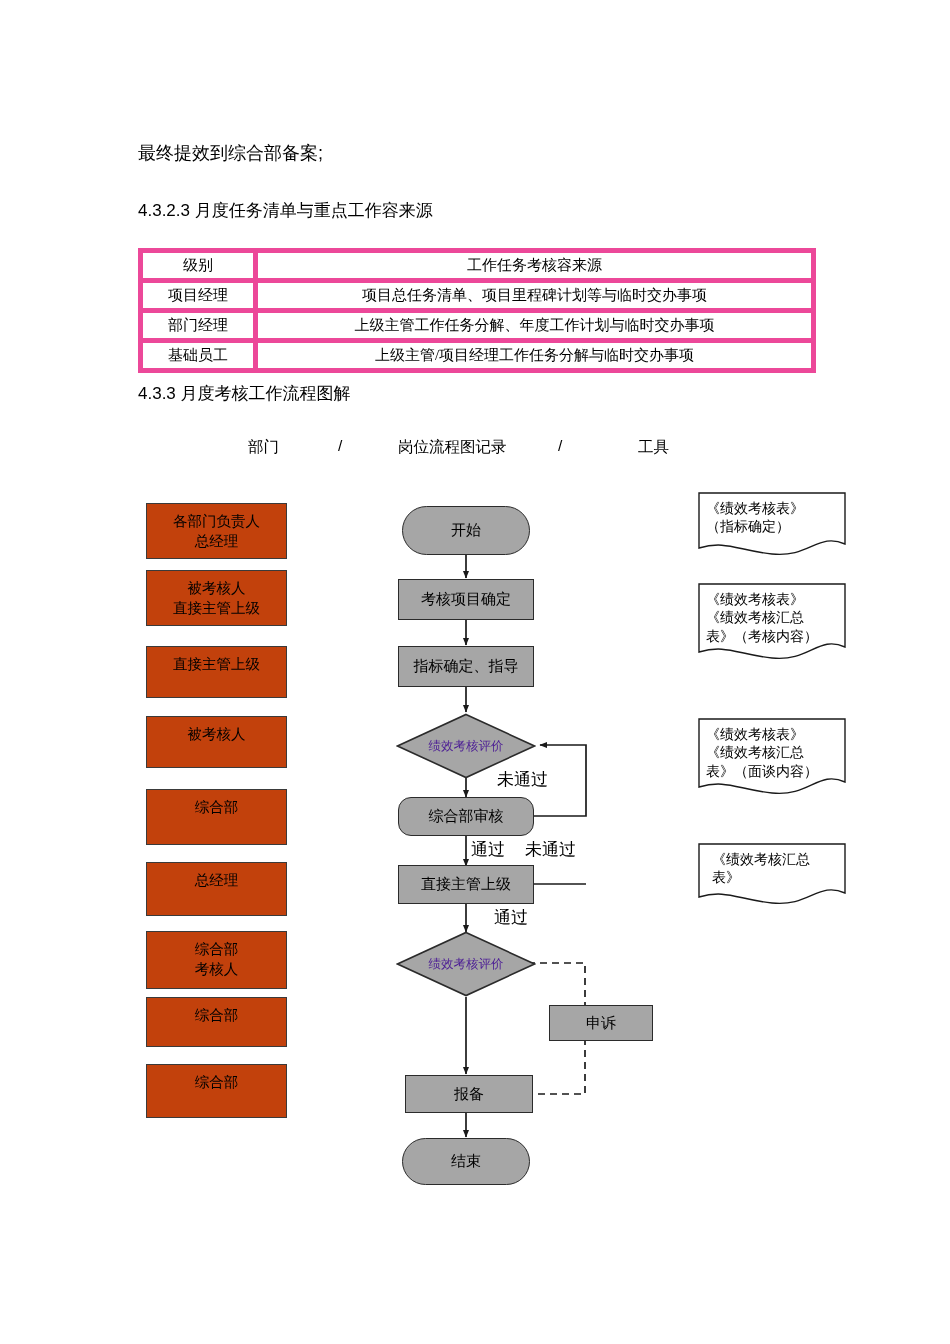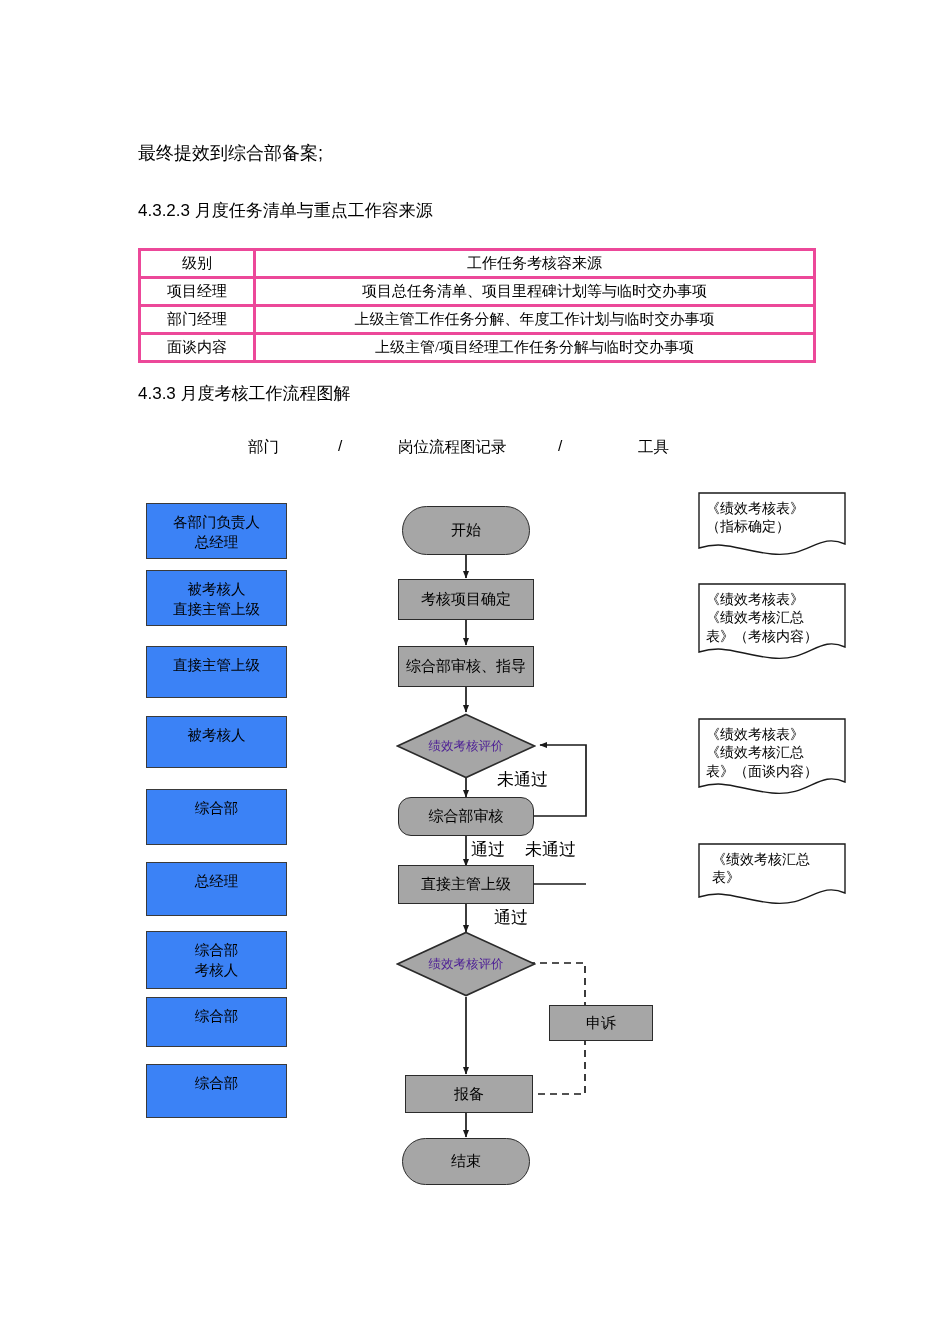--- a/index.html
+++ b/index.html
@@ -39,21 +39,21 @@
   
   .tbl {
     position: absolute;
     left: 138px;
     top: 248px;
     width: 678px;
     border-collapse: collapse;
     table-layout: fixed;
   }
   .tbl td {
-    border: 3px solid #ec4899;
+    border: 5px solid #ec4899;
     text-align: center;
     vertical-align: middle;
     font-family: "Liberation Serif", "DejaVu Serif", serif;
     font-size: 15px;
     height: 25px;
     padding: 0 2px;
     white-space: nowrap;
   }
   .tbl col.c1 { width: 115px; }
 
@@ -84,22 +84,22 @@
     width: 950px;
     height: 1344px;
     pointer-events: none;
   }
 
   
   .role-box {
     position: absolute;
     box-sizing: border-box;
     border: 1.6px solid #3a3a3a;
-    background: #3b82f6;
-    font-family: Liberation Sans, sans-serif;
+    background: #c2410c;
+    font-family: Liberation Mono, monospace;
     font-size: 14.5px;
     line-height: 1.35;
     text-align: center;
     padding-top: 9px;
     white-space: pre-line;
   }
 
   
   .node {
     position: absolute;
@@ -194,21 +194,21 @@
       </tr>
       <tr>
         <td>项目经理</td>
         <td>项目总任务清单、项目里程碑计划等与临时交办事项</td>
       </tr>
       <tr>
         <td>部门经理</td>
         <td>上级主管工作任务分解、年度工作计划与临时交办事项</td>
       </tr>
       <tr>
-        <td>面谈内容</td>
+        <td>基础员工</td>
         <td>上级主管/项目经理工作任务分解与临时交办事项</td>
       </tr>
     </tbody>
   </table>
 
   <div class="heading" style="left:138px; top:381px;">4.3.3 月度考核工作流程图解</div>
 
   <div class="flow-header">
     <span class="fh-dept">部门</span>
     <span class="fh-sl1">/</span>
@@ -264,21 +264,21 @@
   <div class="role-box" style="left:146px; top:862px; width:141px; height:54px;">总经理</div>
   <div class="role-box" style="left:146px; top:931px; width:141px; height:58px;">综合部
 考核人</div>
   <div class="role-box" style="left:146px; top:997px; width:141px; height:50px;">综合部</div>
   <div class="role-box" style="left:146px; top:1064px; width:141px; height:54px;">综合部</div>
 
   <div class="node terminator" style="left:402px; top:506px; width:128px; height:49px;">开始</div>
 
   <div class="node" style="left:398px; top:579px; width:136px; height:41px;">考核项目确定</div>
 
-  <div class="node" style="left:398px; top:646px; width:136px; height:41px;">综合部审核、指导</div>
+  <div class="node" style="left:398px; top:646px; width:136px; height:41px;">指标确定、指导</div>
 
   <div class="diamond-wrap" style="left:396px; top:713px; width:140px; height:66px;">
     <svg width="140" height="66" viewBox="0 0 140 66">
       <polygon points="70,1.5 138.5,33 70,64.5 1.5,33" fill="#a6a6a6" stroke="#2b2b2b" stroke-width="1.6"></polygon>
     </svg>
     <span class="dtext">绩效考核评价</span>
   </div>
 
   <div class="node" style="left:398px; top:797px; width:136px; height:39px;border-radius:13px;">综合部审核</div>
 

